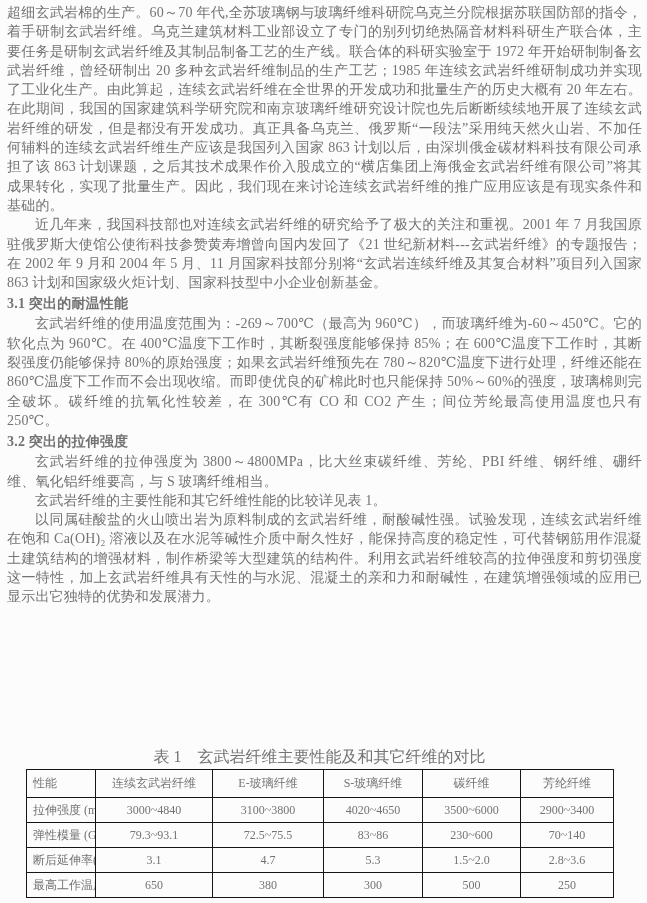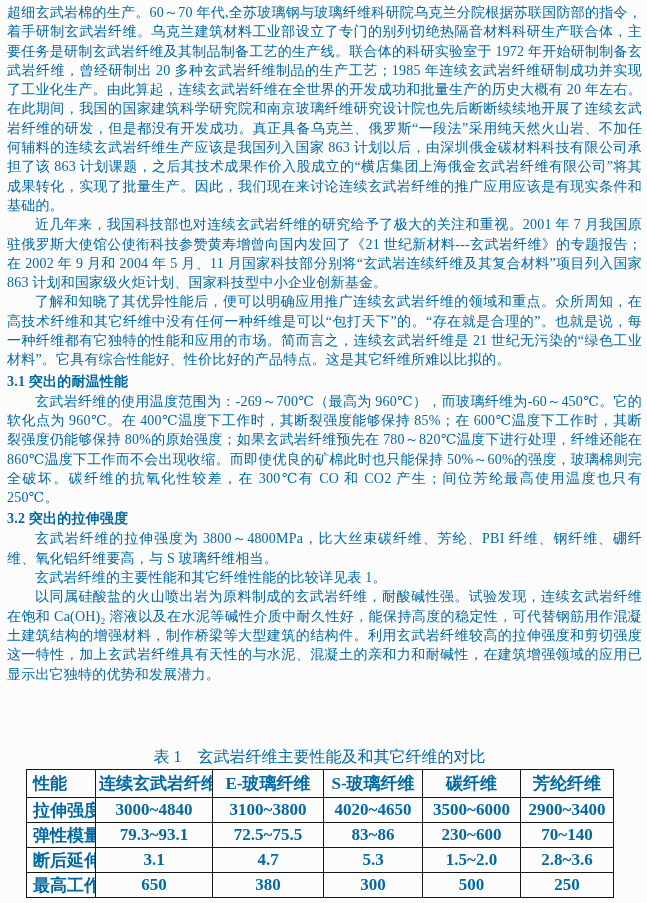--- a/index.html
+++ b/index.html
@@ -1,21 +1,21 @@
 <!DOCTYPE html>
 <html><head>
 <meta charset="utf-8">
 <style>
   html,body{margin:0;padding:0;}
   .page{
     position:relative;
     width:647px;height:903px;
     overflow:hidden;
     background:#fcfcfc;
-    color:#0369a1;
+    color:#737373;
     font-family:"Liberation Serif","DejaVu Serif",serif;
   }
   .text-block{
     padding:3px 5px 0 7px;
     font-size:14px;
     line-height:19.3px;
     text-align:justify;
     letter-spacing:0.2px;
   }
   .para{margin:0;}
@@ -54,41 +54,40 @@
     table-layout:fixed;
   }
   table.cmp col.c0{width:69px;}
   table.cmp col.c1{width:117px;}
   table.cmp col.c2{width:111px;}
   table.cmp col.c3{width:99px;}
   table.cmp col.c4{width:98px;}
   table.cmp col.c5{width:93px;}
   table.cmp th,table.cmp td{
     border:1.6px solid #161616;
-    font-size:17px;
-    font-weight:bold;
+    font-size:12px;
+    font-weight:normal;
     padding:0 3px;
     white-space:nowrap;
     overflow:hidden;
     margin-left:44px;
   }
   table.cmp th{height:27px;}
   table.cmp td{height:24px;text-align:center;}
   table.cmp th.lbl,table.cmp td.lbl{text-align:left;padding-left:6px;}
 </style>
 </head>
 <body>
 
 <div class="page">
 
   <div class="text-block">
     <p class="para">超细玄武岩棉的生产。60～70 年代,全苏玻璃钢与玻璃纤维科研院乌克兰分院根据苏联国防部的指令，着手研制玄武岩纤维。乌克兰建筑材料工业部设立了专门的别列切绝热隔音材料科研生产联合体，主要任务是研制玄武岩纤维及其制品制备工艺的生产线。联合体的科研实验室于 1972 年开始研制制备玄武岩纤维，曾经研制出 20 多种玄武岩纤维制品的生产工艺；1985 年连续玄武岩纤维研制成功并实现了工业化生产。由此算起，连续玄武岩纤维在全世界的开发成功和批量生产的历史大概有 20 年左右。在此期间，我国的国家建筑科学研究院和南京玻璃纤维研究设计院也先后断断续续地开展了连续玄武岩纤维的研发，但是都没有开发成功。真正具备乌克兰、俄罗斯“一段法”采用纯天然火山岩、不加任何辅料的连续玄武岩纤维生产应该是我国列入国家 863 计划以后，由深圳俄金碳材料科技有限公司承担了该 863 计划课题，之后其技术成果作价入股成立的“横店集团上海俄金玄武岩纤维有限公司”将其成果转化，实现了批量生产。因此，我们现在来讨论连续玄武岩纤维的推广应用应该是有现实条件和基础的。</p>
     <p class="para indent">近几年来，我国科技部也对连续玄武岩纤维的研究给予了极大的关注和重视。2001 年 7 月我国原驻俄罗斯大使馆公使衔科技参赞黄寿增曾向国内发回了《21 世纪新材料---玄武岩纤维》的专题报告；在 2002 年 9 月和 2004 年 5 月、11 月国家科技部分别将“玄武岩连续纤维及其复合材料”项目列入国家 863 计划和国家级火炬计划、国家科技型中小企业创新基金。</p>
 
-    <p class="para indent">了解和知晓了其优异性能后，便可以明确应用推广连续玄武岩纤维的领域和重点。众所周知，在高技术纤维和其它纤维中没有任何一种纤维是可以“包打天下”的。“存在就是合理的”。也就是说，每一种纤维都有它独特的性能和应用的市场。简而言之，连续玄武岩纤维是 21 世纪无污染的“绿色工业材料”。它具有综合性能好、性价比好的产品特点。这是其它纤维所难以比拟的。</p>
 
     <p class="h-sub">3.1 突出的耐温性能</p>
     <p class="para indent">玄武岩纤维的使用温度范围为：-269～700℃（最高为 960℃），而玻璃纤维为-60～450℃。它的软化点为 960℃。在 400℃温度下工作时，其断裂强度能够保持 85%；在 600℃温度下工作时，其断裂强度仍能够保持 80%的原始强度；如果玄武岩纤维预先在 780～820℃温度下进行处理，纤维还能在 860℃温度下工作而不会出现收缩。而即使优良的矿棉此时也只能保持 50%～60%的强度，玻璃棉则完全破坏。碳纤维的抗氧化性较差，在 300℃有 CO 和 CO2 产生；间位芳纶最高使用温度也只有 250℃。</p>
 
     <p class="h-sub">3.2 突出的拉伸强度</p>
     <p class="para indent">玄武岩纤维的拉伸强度为 3800～4800MPa，比大丝束碳纤维、芳纶、PBI 纤维、钢纤维、硼纤维、氧化铝纤维要高，与 S 玻璃纤维相当。</p>
     <p class="para indent">玄武岩纤维的主要性能和其它纤维性能的比较详见表 1。</p>
 
     <p class="para indent">以同属硅酸盐的火山喷出岩为原料制成的玄武岩纤维，耐酸碱性强。试验发现，连续玄武岩纤维在饱和 Ca(OH)₂ 溶液以及在水泥等碱性介质中耐久性好，能保持高度的稳定性，可代替钢筋用作混凝土建筑结构的增强材料，制作桥梁等大型建筑的结构件。利用玄武岩纤维较高的拉伸强度和剪切强度这一特性，加上玄武岩纤维具有天性的与水泥、混凝土的亲和力和耐碱性，在建筑增强领域的应用已显示出它独特的优势和发展潜力。</p>
   </div>

